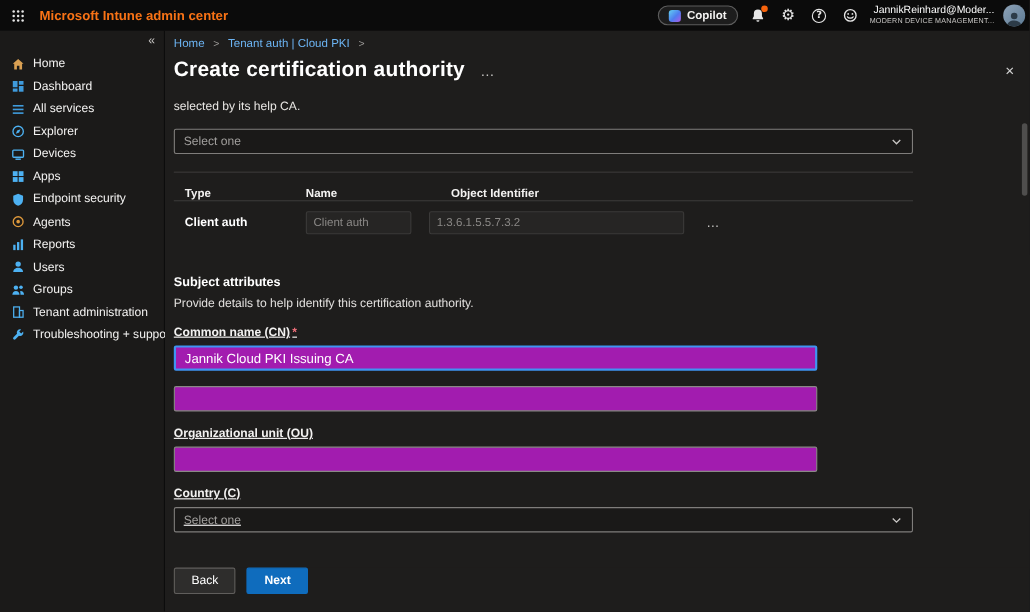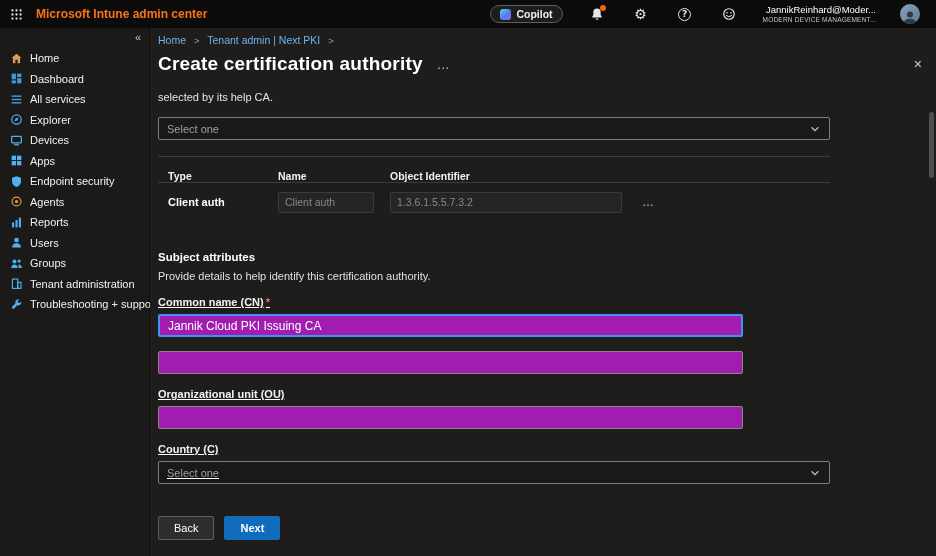--- a/index.html
+++ b/index.html
@@ -9,21 +9,21 @@
     background:#1e1d1c; color:#ffffff; font-size:11px;
   }
   .screen { width:936px; height:556px; display:flex; flex-direction:column; }
 
   
   .topbar {
     height:28px; background:#0b0b0b; display:flex; align-items:center; flex:0 0 28px;
   }
   .waffle { width:32px; height:28px; display:flex; align-items:center; justify-content:center; color:#e6e6e6; cursor:pointer; background:none; border:none; }
   .topbar-title { font-size:12px; font-weight:700; color:#f97316; margin-left:4px; white-space:nowrap; }
-  .topbar-right { margin-left:auto; display:flex; align-items:center; gap:24px; padding-right:16px; }
+  .topbar-right { margin-left:auto; display:flex; align-items:center; gap:8px; padding-right:4px; }
   .copilot-pill {
     height:18px; display:flex; align-items:center; gap:5px; padding:0 9px;
     background:#1d1d1d; border:1px solid #5d5d5d; border-radius:9px; color:#f3f2f1;
     font-size:10.5px; font-weight:600; cursor:pointer;
   }
   .copilot-logo { width:11px; height:11px; border-radius:3px; background:linear-gradient(135deg,#62d2f1 0%,#4f7df0 55%,#b05ce8 100%); }
   .tb-icon { width:20px; height:20px; display:flex; align-items:center; justify-content:center; background:none; border:none; color:#e6e6e6; cursor:pointer; position:relative; font-family:"DejaVu Sans",sans-serif; }
   .tb-icon svg { display:block; }
   .bell-badge { position:absolute; top:1px; right:1px; width:6px; height:6px; border-radius:50%; background:#f7630c; }
   .gear-glyph { font-size:14px; line-height:1; }
@@ -64,21 +64,21 @@
     height:23px; background:#1a1918; border:1px solid #7f7d7b; border-radius:2px;
     display:flex; align-items:center; padding:0 8px; cursor:pointer;
   }
   .select-box .ph { color:#a19f9d; font-size:11px; }
   .select-box .chev { margin-left:auto; display:flex; color:#c8c6c4; }
 
   .eku-table { margin-top:16px; border-top:1px solid #3b3a39; }
   .eku-head { display:flex; align-items:flex-end; height:26px; border-bottom:1px solid #3b3a39; padding-left:10px; }
   .eku-head .col { font-size:10.5px; font-weight:700; color:#f3f2f1; }
   .col-type { width:110px; }
-  .col-name { width:112px; }
+  .col-name { width:132px; }
   .col-oid { flex:1; }
   .eku-row { display:flex; align-items:center; height:38px; padding-left:10px; }
   .eku-row .cell-type { width:110px; font-size:11px; font-weight:700; color:#ffffff; }
   .input-dis {
     background:#262524; border:1px solid #3b3a39; border-radius:2px; color:#8a8886;
     font-size:10.5px; height:21px; padding:0 6px; font-family:inherit;
   }
   .name-input { width:96px; margin-right:16px; }
   .oid-input { width:232px; }
   .row-menu { background:none; border:none; color:#c8c6c4; font-size:12px; margin-left:20px; cursor:pointer; letter-spacing:1px; }
@@ -294,21 +294,21 @@
           </span>
           <span>Troubleshooting + support</span>
         </li>
       </ul>
     </nav>
 
     <main class="content">
       <div class="breadcrumb">
         <a class="crumb-link">Home</a>
         <span class="crumb-sep">&gt;</span>
-        <a class="crumb-link">Tenant admin | Next PKI</a>
+        <a class="crumb-link">Tenant auth | Cloud PKI</a>
         <span class="crumb-sep">&gt;</span>
       </div>
 
       <div class="title-row">
         <h1 class="page-title">Create certification authority</h1>
         <button class="title-menu">…</button>
         <button class="close-x">×</button>
       </div>
 
       <div class="scroll-body">

